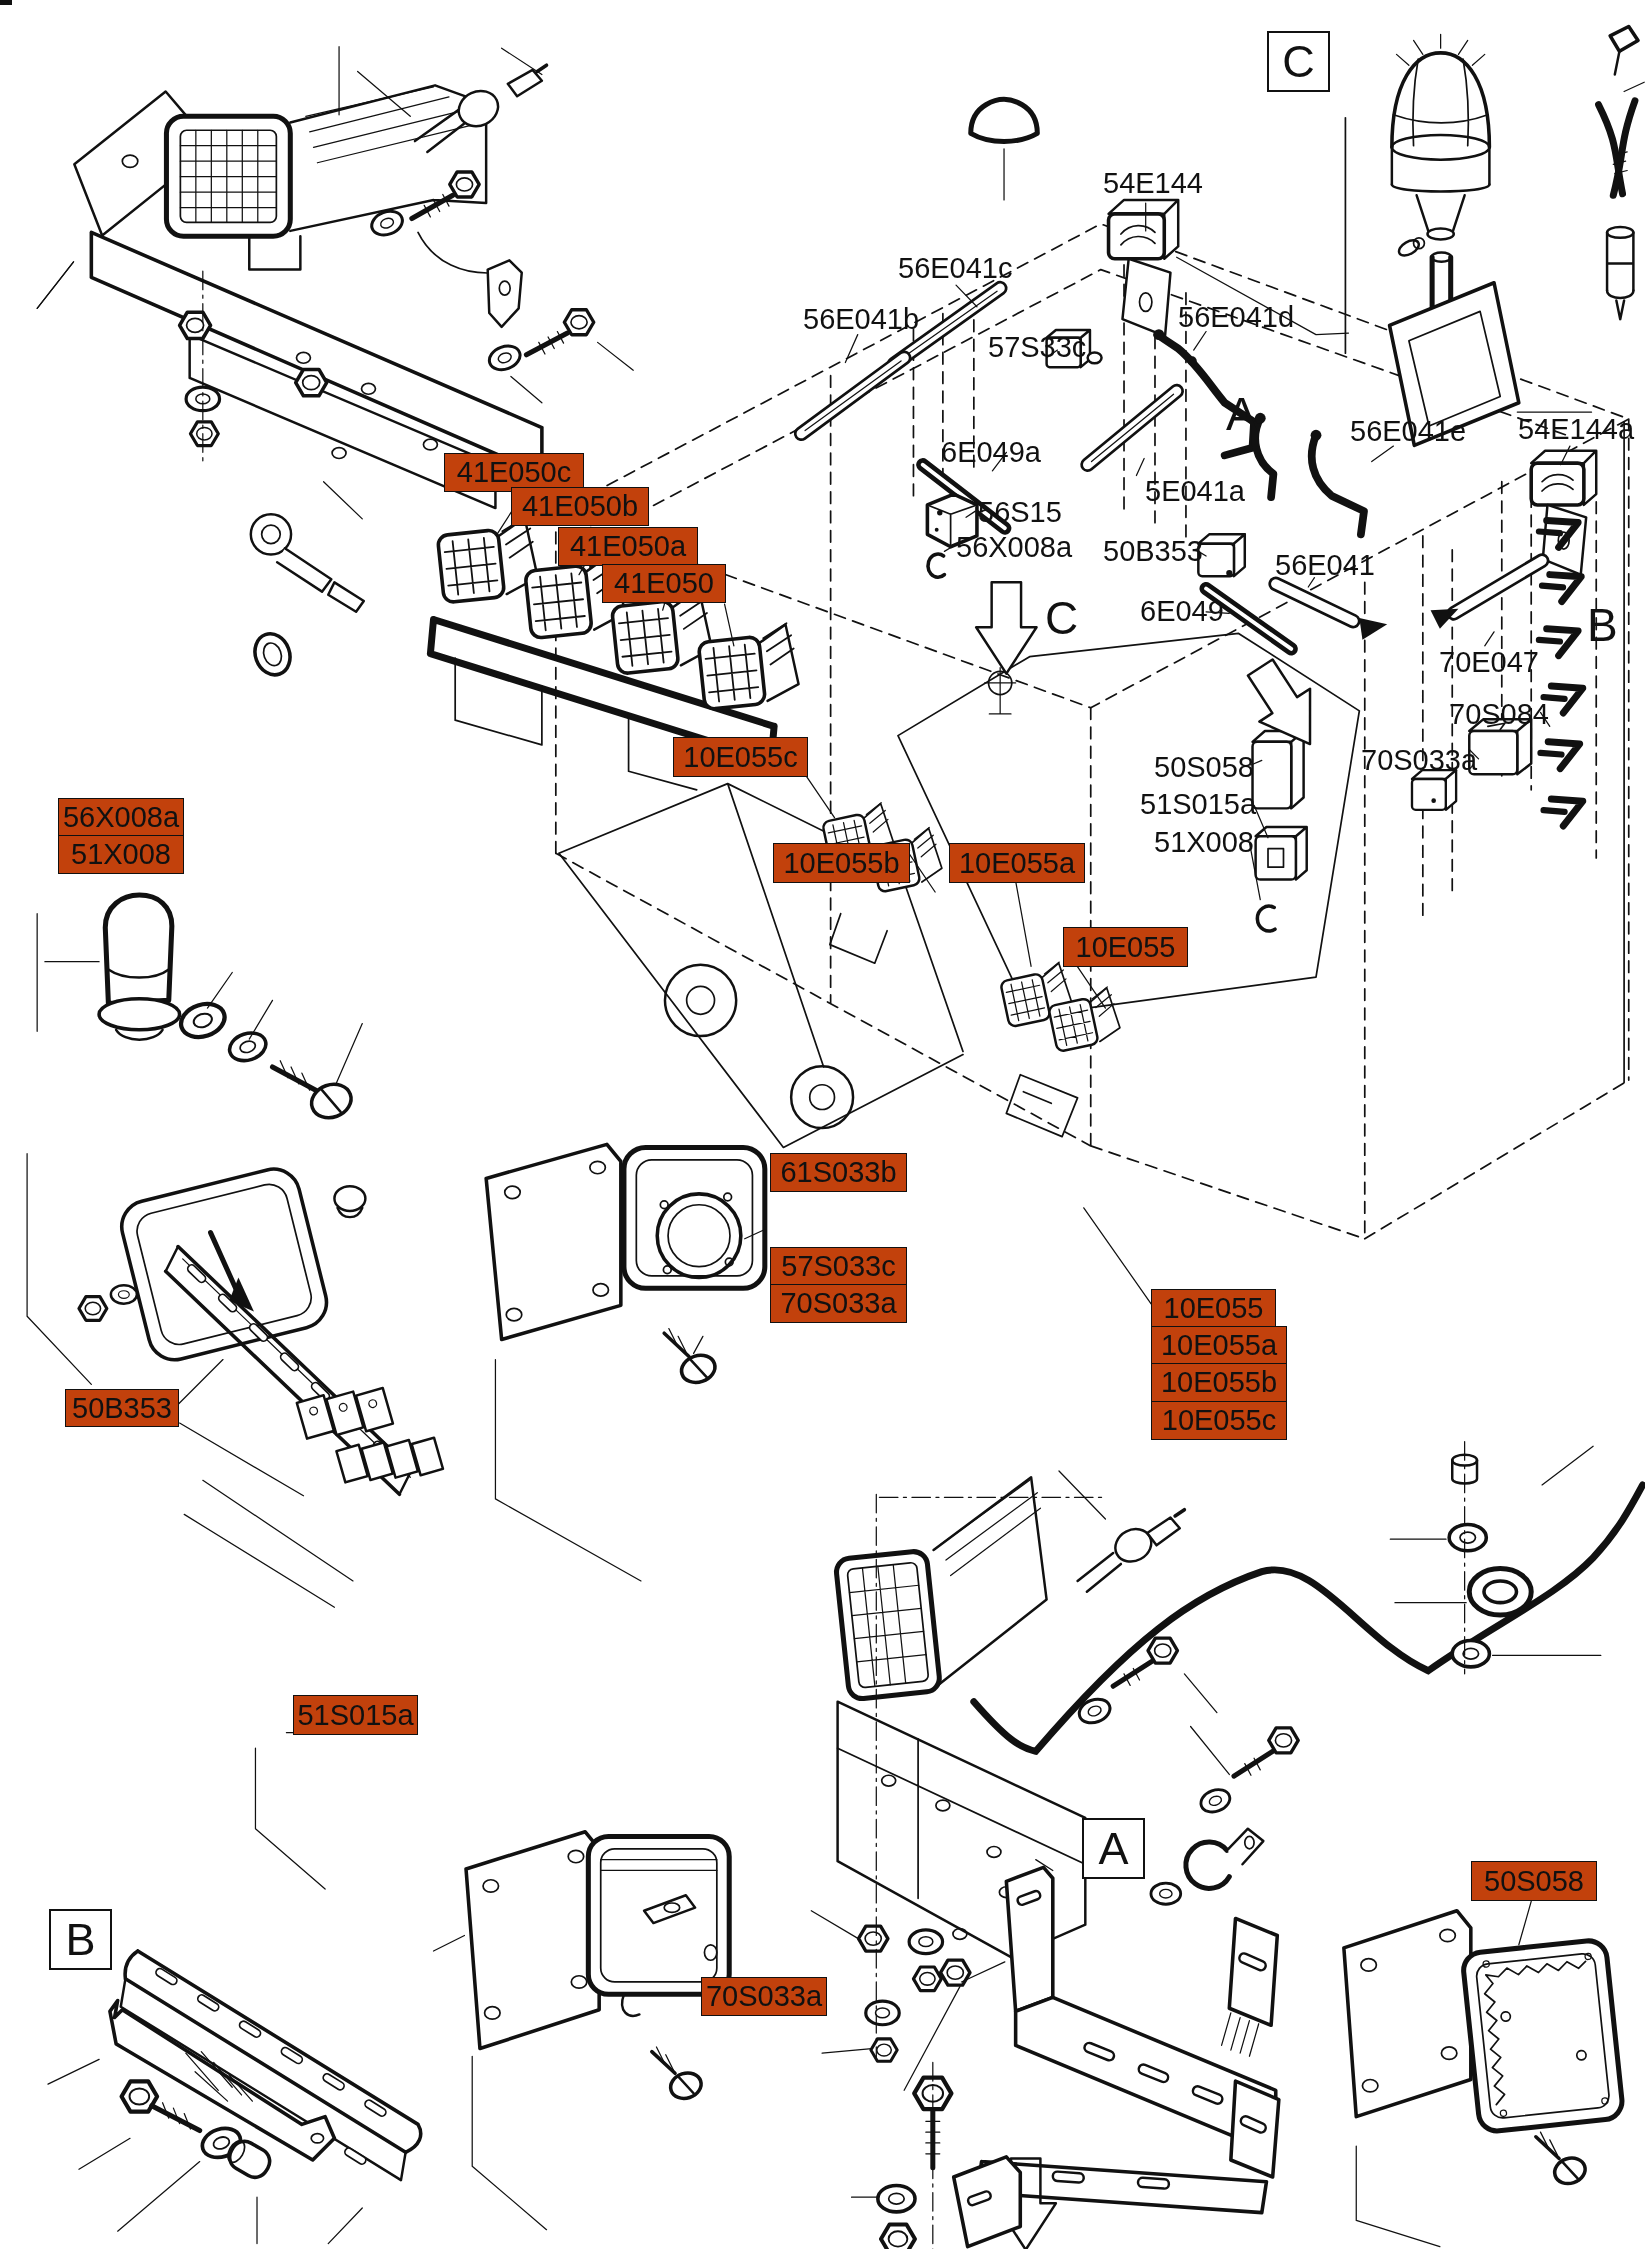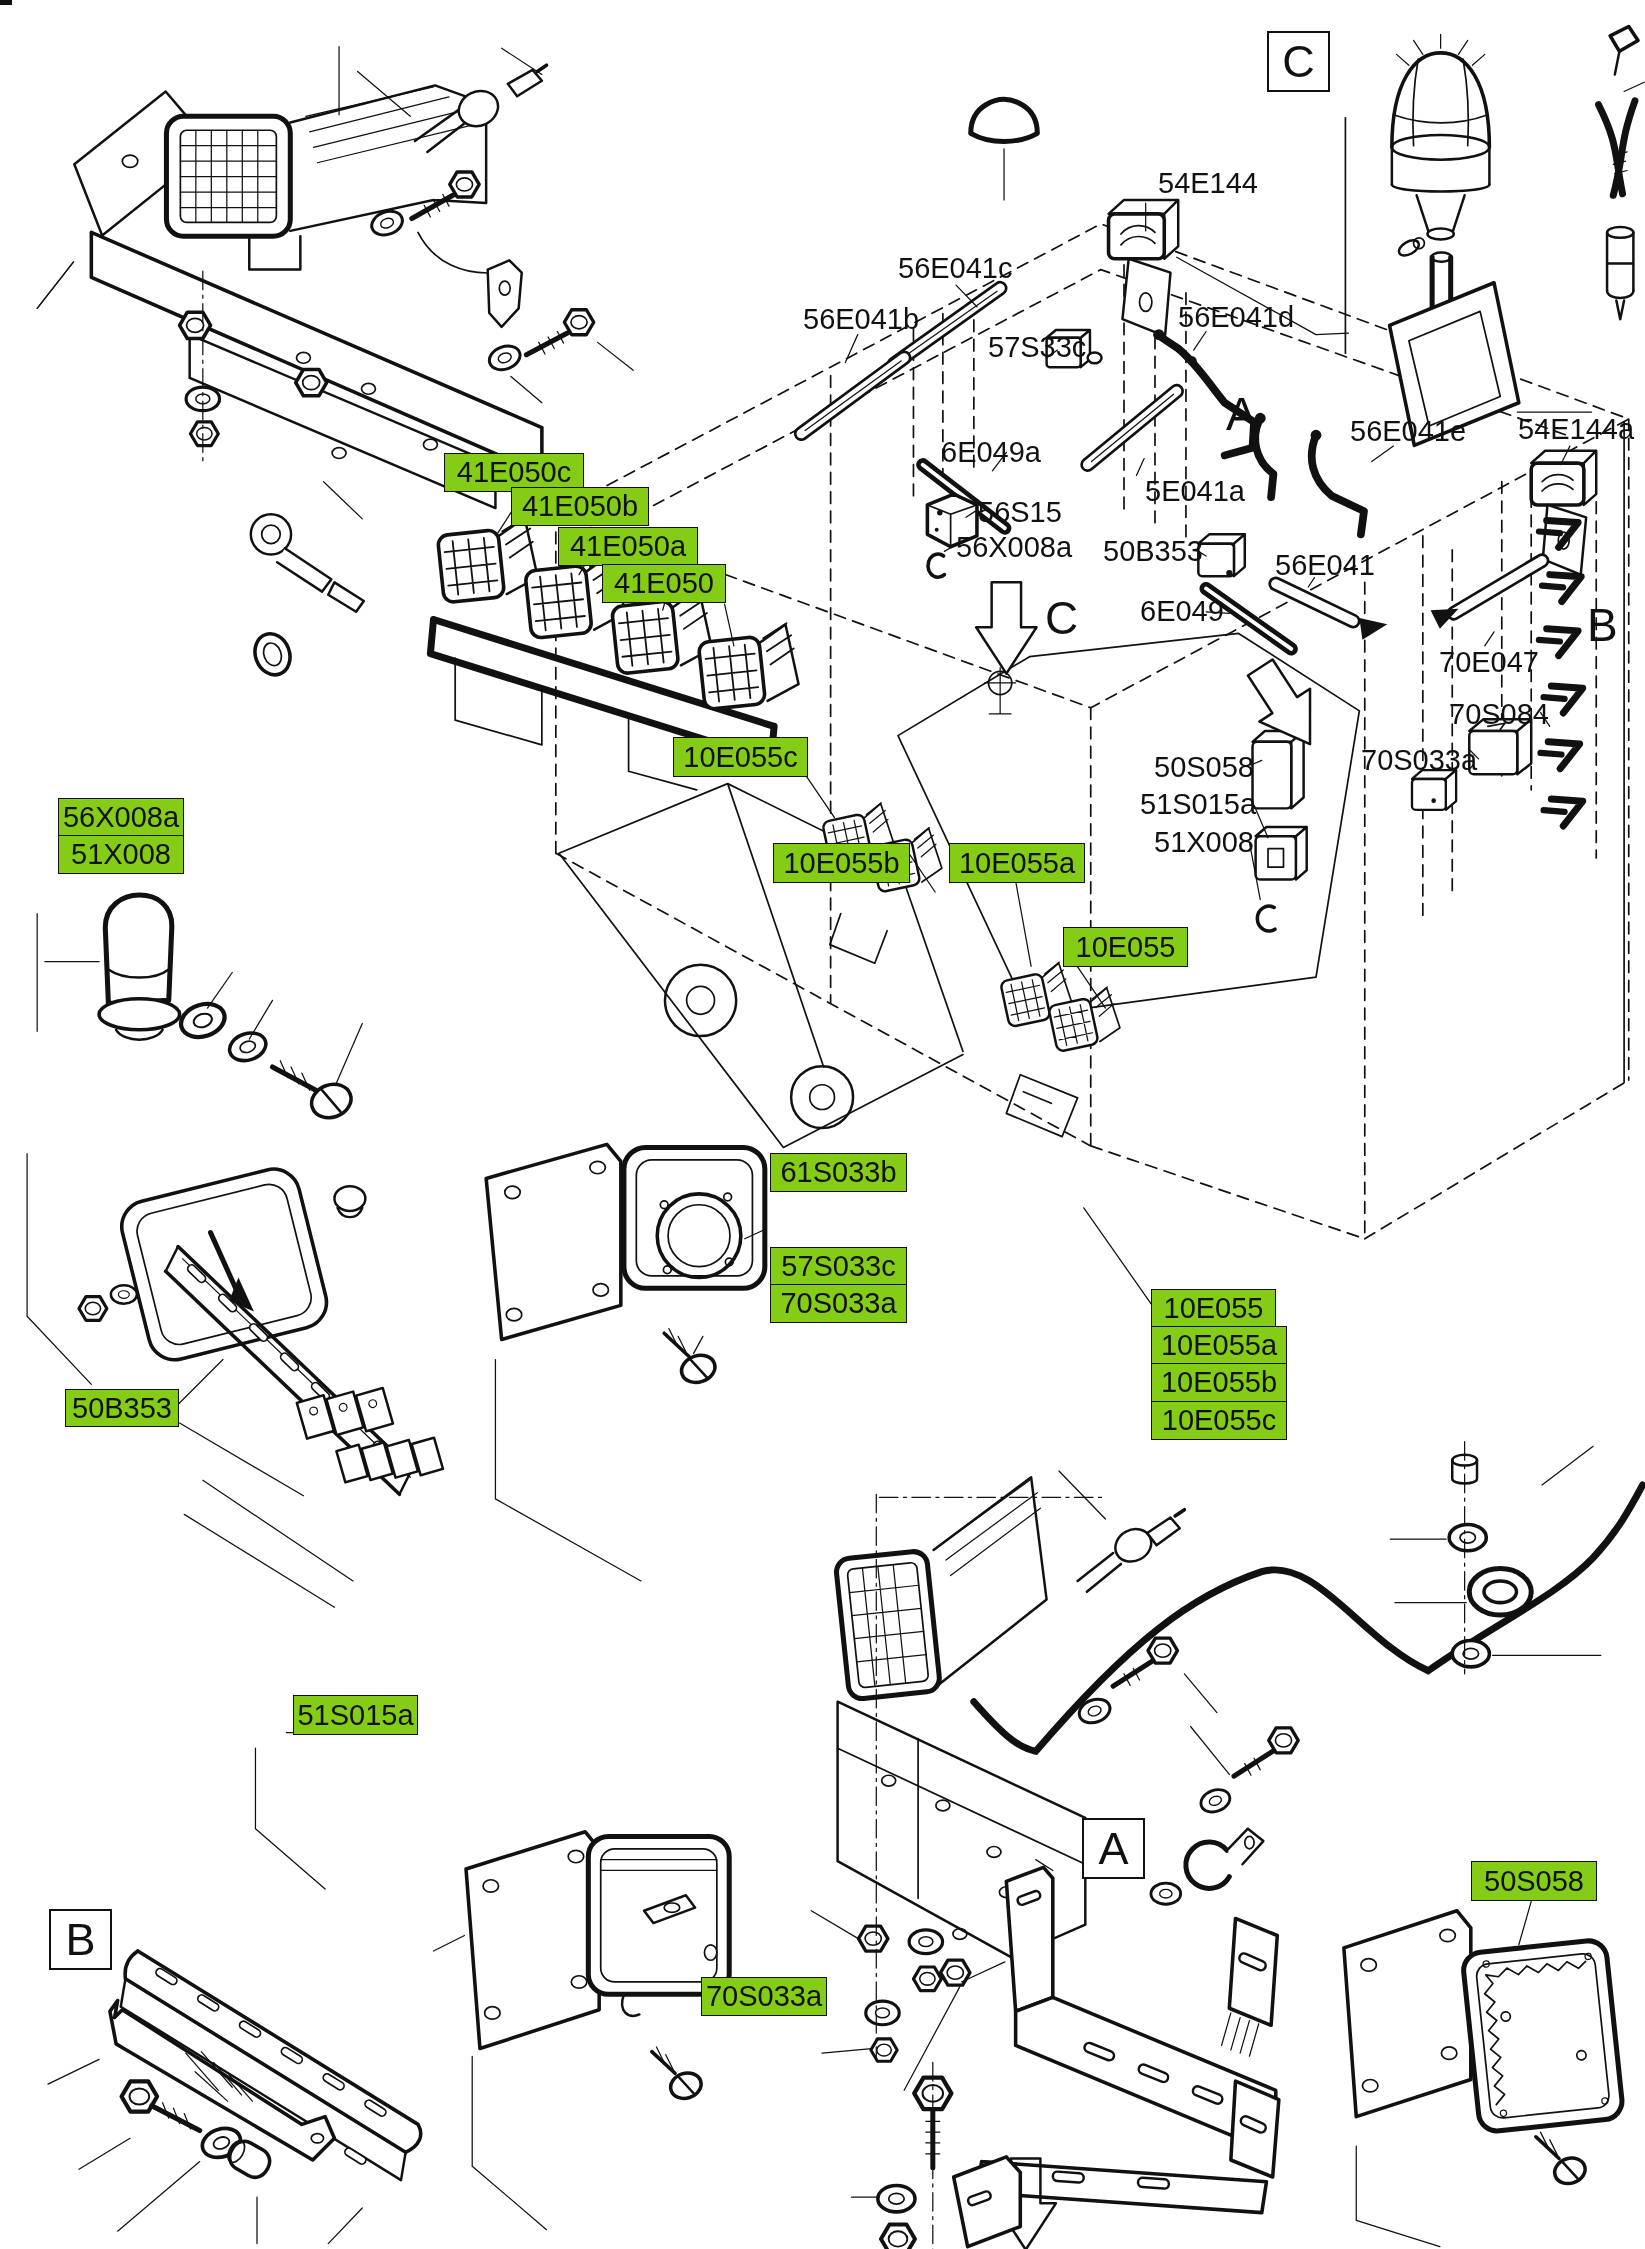--- a/index.html
+++ b/index.html
@@ -11,21 +11,21 @@
   .dsh{stroke-dasharray:15 10;} .ddot{stroke-dasharray:24 7 4 7;}
   .fw{fill:#fff;} .fb{fill:#111;stroke:none;}
   .cable{stroke:#111;stroke-width:9;fill:none;stroke-linecap:round;}
   .rodA{stroke:#111;stroke-width:19;stroke-linecap:round;}
   .rodB{stroke:#fff;stroke-width:12;stroke-linecap:round;}
   .rodC{stroke:#111;stroke-width:1.6;stroke-linecap:round;}
   .rodDk{stroke:#111;stroke-width:17;stroke-linecap:round;}
   .rodDkIn{stroke:#fff;stroke-width:5;stroke-linecap:round;}
   .lbl{position:absolute;white-space:nowrap;line-height:1;}
   .plain{font-size:29px;}
-  .boxed{border:1.9px solid #111;background:#84cc16;display:flex;align-items:center;justify-content:center;font-size:29px;}
+  .boxed{border:1.9px solid #111;background:#c2410c;display:flex;align-items:center;justify-content:center;font-size:29px;}
   .letterbox{border:2.3px solid #111;background:#fff;display:flex;align-items:center;justify-content:center;font-size:45px;}
   .letterplain{font-size:46px;}
   #corner-mark{position:absolute;left:0;top:0;width:12.4px;height:5.4px;background:#111;}
 </style>
 </head>
 <body>
 
 <div id="canvas">
 <svg id="art" width="1645" height="2250" viewBox="0 0 2125 2906">
   <defs>
@@ -535,21 +535,21 @@
   <div class="lbl boxed" style="left:770px;top:1247px;width:135px;height:37px">57S033c</div>
   <div class="lbl boxed" style="left:770px;top:1284px;width:135px;height:37px">70S033a</div>
   <div class="lbl boxed" style="left:1151px;top:1289px;width:123px;height:37px">10E055</div>
   <div class="lbl boxed" style="left:1151px;top:1326px;width:134px;height:37px">10E055a</div>
   <div class="lbl boxed" style="left:1151px;top:1363px;width:134px;height:37px">10E055b</div>
   <div class="lbl boxed" style="left:1151px;top:1401px;width:134px;height:37px">10E055c</div>
   <div class="lbl boxed" style="left:293px;top:1695px;width:123px;height:38px">51S015a</div>
   <div class="lbl boxed" style="left:701px;top:1977px;width:124px;height:37px">70S033a</div>
   <div class="lbl boxed" style="left:1471px;top:1861px;width:124px;height:38px">50S058</div>
 
-  <div class="lbl plain" style="left:1158px;top:169px">54E144</div>
+  <div class="lbl plain" style="left:1103px;top:169px">54E144</div>
   <div class="lbl plain" style="left:898px;top:254px">56E041c</div>
   <div class="lbl plain" style="left:803px;top:305px">56E041b</div>
   <div class="lbl plain" style="left:988px;top:333px">57S33c</div>
   <div class="lbl plain" style="left:1178px;top:303px">56E041d</div>
   <div class="lbl plain" style="left:1350px;top:417px">56E041e</div>
   <div class="lbl plain" style="left:1518px;top:415px">54E144a</div>
   <div class="lbl plain" style="left:941px;top:438px">6E049a</div>
   <div class="lbl plain" style="left:1145px;top:477px">5E041a</div>
   <div class="lbl plain" style="left:978px;top:498px">56S15</div>
   <div class="lbl plain" style="left:956px;top:533px">56X008a</div>

